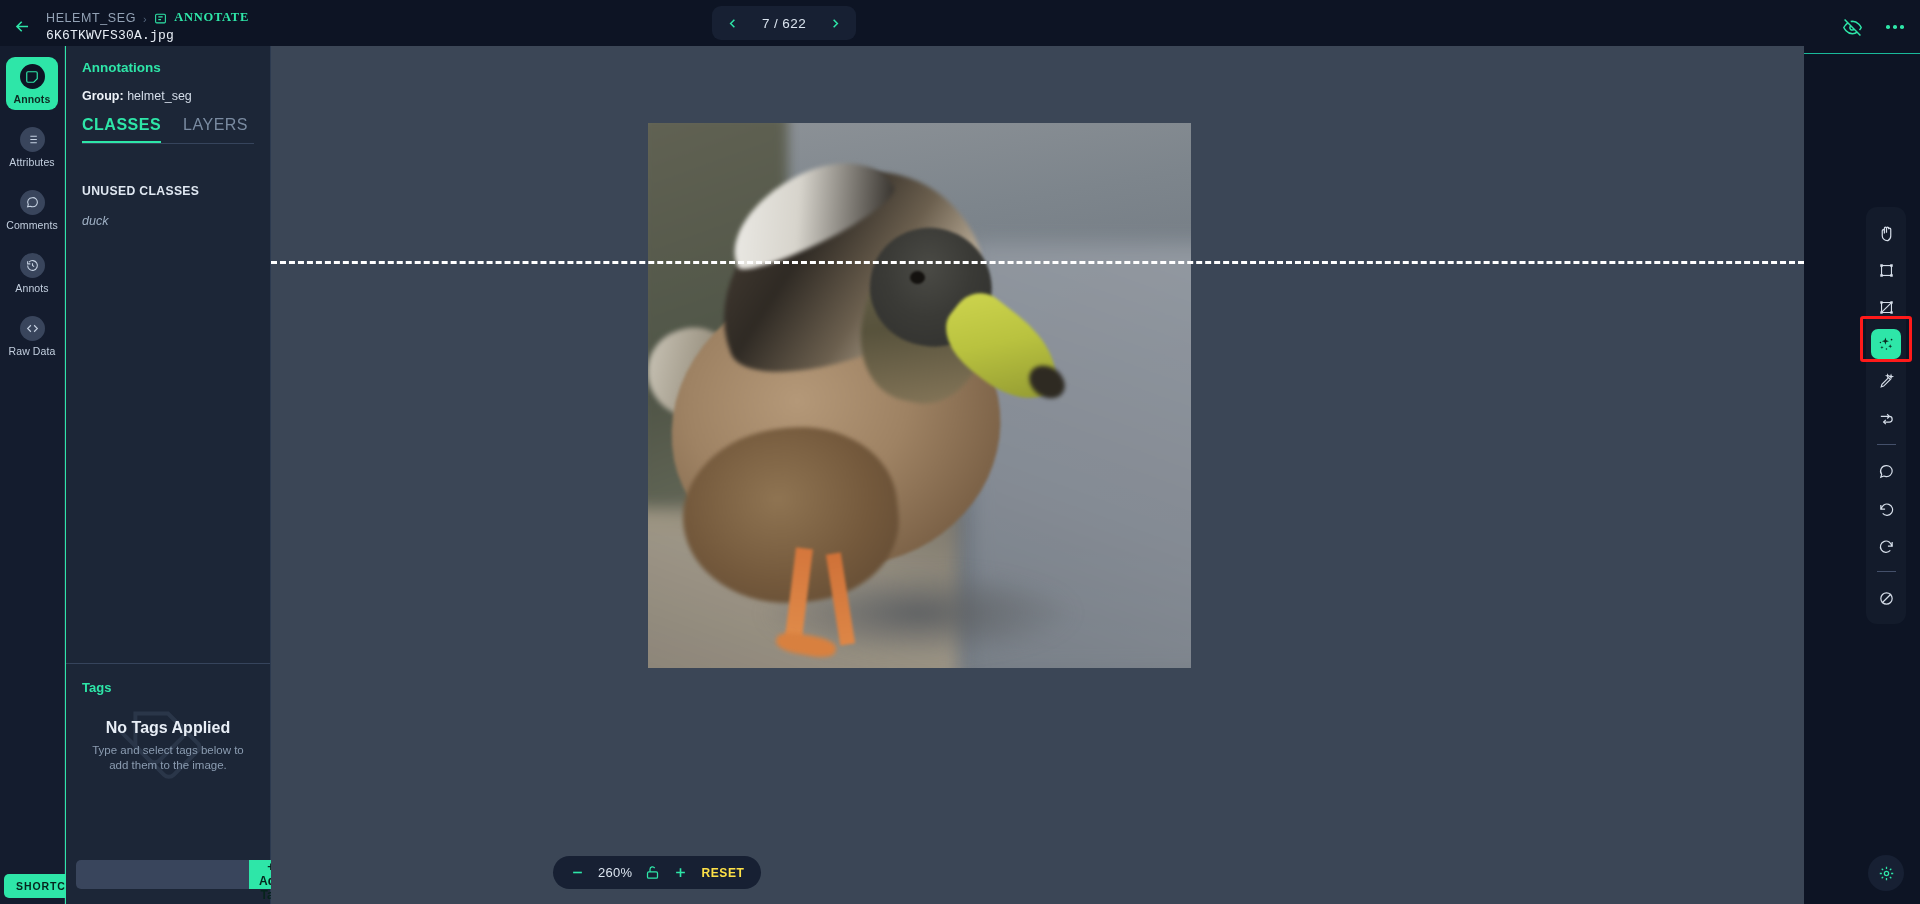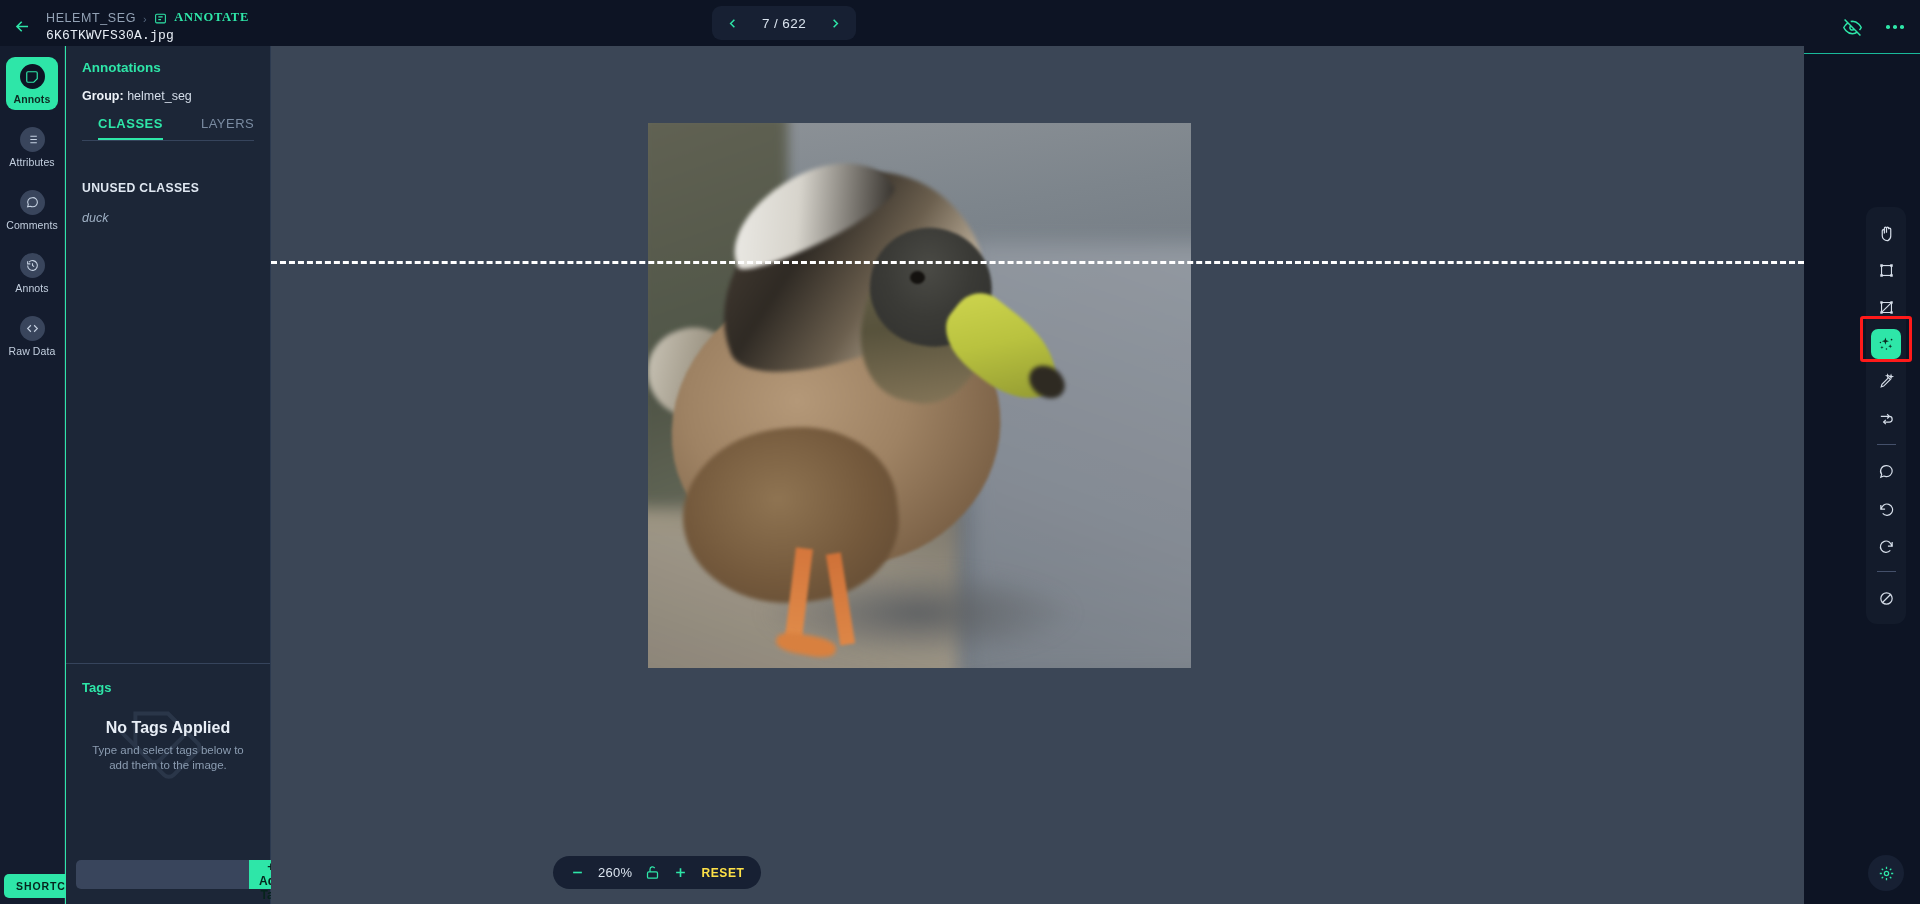--- a/index.html
+++ b/index.html
@@ -80,21 +80,21 @@
     position: absolute; left: 65px; top: 46px; width: 206px; height: 858px;
     background: #1c2637; border-right: 1px solid #2c3a50;
     border-left: 1px solid #2ee6a8;
     display: flex; flex-direction: column;
   }
   .panel-top { padding: 14px 16px 16px; }
   .panel-title { color: #2ee6a8; font-size: 13.5px; font-weight: 700; }
   .group-row { margin-top: 14px; font-size: 12.5px; color: #d4dde9; }
   .group-row b { color: #eef3f9; font-weight: 700; }
   .tabs { display: flex; gap: 22px; margin-top: 13px; border-bottom: 1px solid #36445c; }
-  .tab { font-size: 13px; letter-spacing: .5px; padding-bottom: 7px; cursor: pointer; color: #7a8ba1; margin-left: 16px; }
+  .tab { font-size: 16px; letter-spacing: .5px; padding-bottom: 7px; cursor: pointer; color: #7a8ba1; }
   .tab.active { color: #2ee6a8; border-bottom: 2px solid #2ee6a8; font-weight: 600; }
 
   .classes-wrap { flex: 1; padding: 24px 16px 0; border-bottom: 1px solid #36445c; }
   .unused-hd { color: #dfe7f1; font-size: 12.2px; font-weight: 700; letter-spacing: .35px; }
   .class-item { margin-top: 16px; font-size: 12.5px; color: #9fb0c4; font-style: italic; cursor: pointer; }
 
   .tags-sec { height: 0; flex: 0 0 auto; padding: 16px 16px 0; position: relative; }
   .tags-title { color: #2ee6a8; font-size: 13px; font-weight: 700; }
   .tags-empty { text-align: center; margin-top: 24px; position: relative; }
   .tags-empty-ic { position: absolute; left: 50%; top: -18px; transform: translateX(-50%); opacity: .35; }

